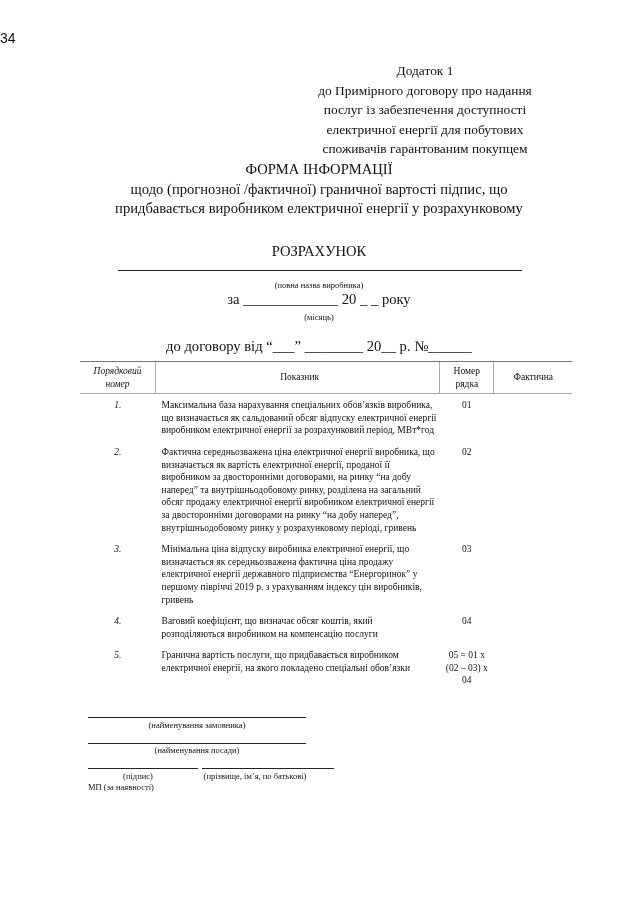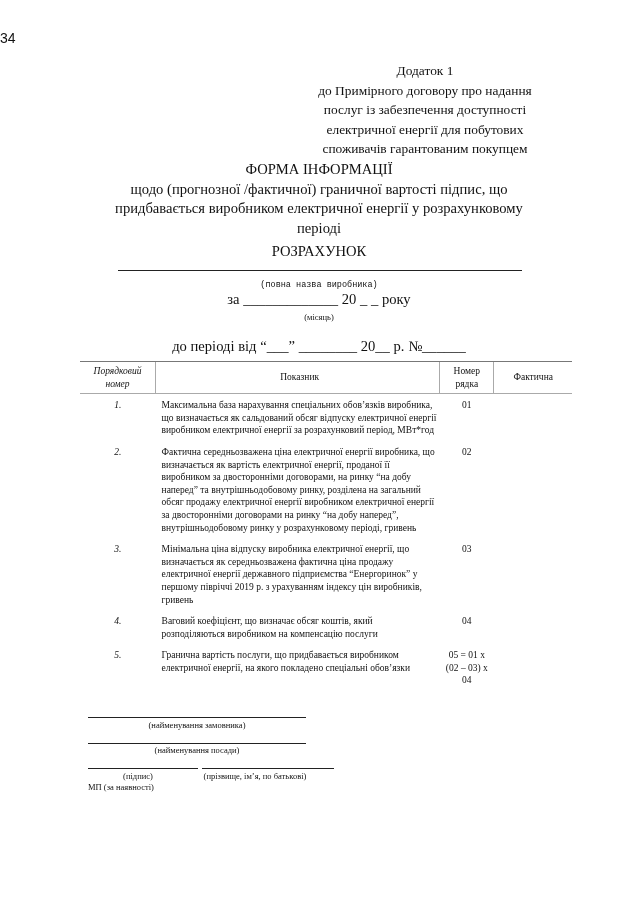--- a/index.html
+++ b/index.html
@@ -8,21 +8,21 @@
   .abs { position: absolute; }
   .page-num { left: 0; width: 638px; top: 30px; text-align: left;
               font-family: "Liberation Sans", sans-serif; font-size: 14px; }
   .annex { left: 300px; width: 250px; top: 61px; text-align: center;
            font-size: 13.4px; line-height: 19.5px; }
   .title-block { left: 80px; width: 478px; top: 160px; text-align: center;
                  font-size: 14.6px; line-height: 19.7px; }
   .calc { left: 0; width: 638px; top: 243px; text-align: center; font-size: 14.6px; }
   .line-producer { left: 118px; top: 258px; width: 404px; border-bottom: 1px solid #222; height: 12px; }
   .cap { font-size: 8.5px; text-align: center; }
-  .cap-producer { left: 0; width: 638px; top: 280px; font-family: Liberation Mono, monospace; }
+  .cap-producer { left: 0; width: 638px; top: 280px; }
   .period { left: 0; width: 638px; top: 291px; text-align: center; font-size: 14.6px; }
   .cap-month { left: 0; width: 638px; top: 312px; }
   .contract { left: 0; width: 638px; top: 338px; text-align: center; font-size: 14.6px; }
 
   table.t { position: absolute; left: 80px; top: 361px; width: 492px;
             border-collapse: collapse; font-size: 9.5px; line-height: 12.6px; }
   table.t th { font-weight: normal; border-top: 1px solid #777; border-bottom: 1px solid #aaa;
                padding: 3px 2px; vertical-align: middle; text-align: center; }
   table.t th + th { border-left: 1px solid #aaa; }
   table.t td { padding: 5px 2px 4px 2px; vertical-align: top; }
@@ -53,29 +53,28 @@
   <div>до Примірного договору про надання</div>
   <div>послуг із забезпечення доступності</div>
   <div>електричної енергії для побутових</div>
   <div>споживачів гарантованим покупцем</div>
 </div>
 
 <div class="abs title-block">
   <div>ФОРМА ІНФОРМАЦІЇ</div>
   <div>щодо (прогнозної /фактичної) граничної вартості підпис, що</div>
   <div>придбавається виробником електричної енергії у розрахунковому</div>
-  <div>періоді</div>
 </div>
 
 <div class="abs calc">РОЗРАХУНОК</div>
 <div class="abs line-producer"></div>
 <div class="abs cap cap-producer">(повна назва виробника)</div>
 <div class="abs period">за _____________ 20 _ _ року</div>
 <div class="abs cap cap-month">(місяць)</div>
-<div class="abs contract">до періоді від “___” ________ 20__ р. №______</div>
+<div class="abs contract">до договору від “___” ________ 20__ р. №______</div>
 
 <table class="t">
   <thead>
     <tr>
       <th class="c-num">Порядковий номер</th>
       <th class="c-ind" style="text-align:center">Показник</th>
       <th class="c-row">Номер рядка</th>
       <th class="c-val">Фактична</th>
     </tr>
   </thead>

